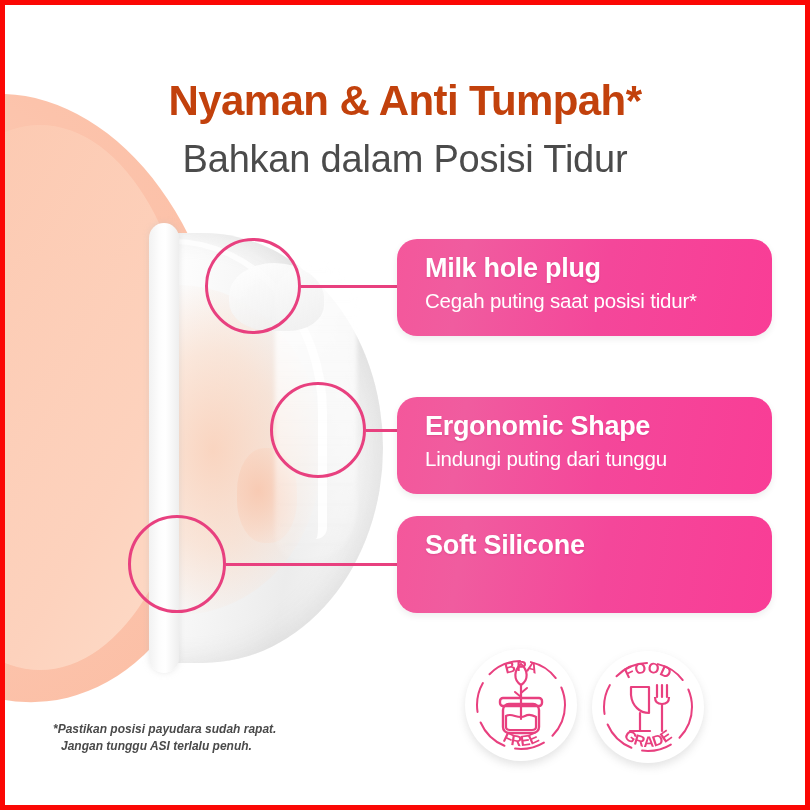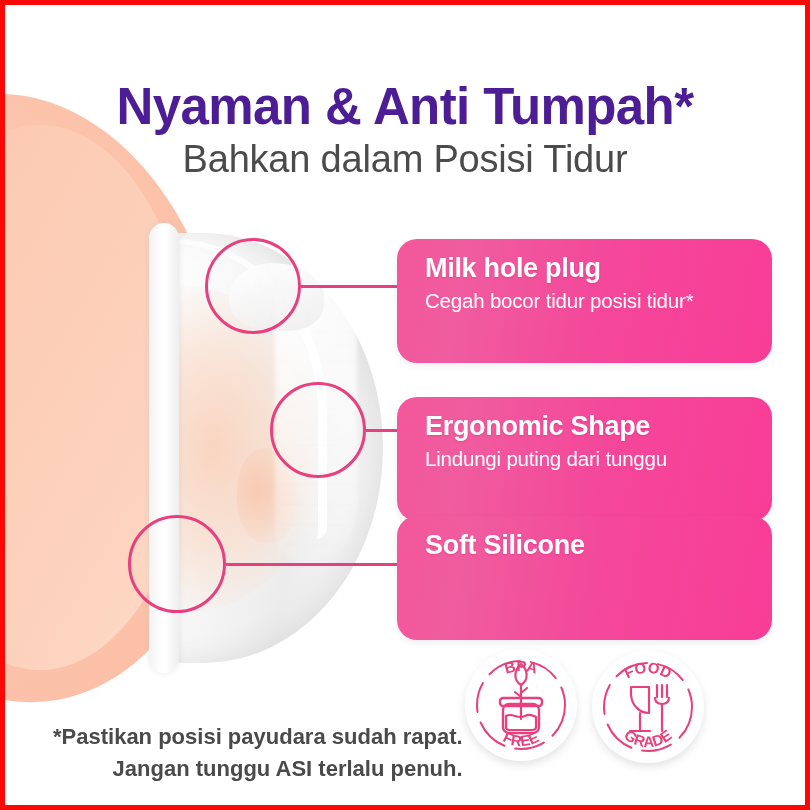--- a/index.html
+++ b/index.html
@@ -39,24 +39,24 @@
     border-radius: 50%;
     background: linear-gradient(120deg, #fcc7ae 0%, #fdd2bd 70%, #fddcc9 100%);
     filter: blur(0.5px);
   }
 
   
   .headline {
     position: absolute;
     left: 0; right: 0; top: 72px;
     text-align: center;
-    font-size: 51px;
+    font-size: 42px;
     font-weight: bold;
     letter-spacing: -0.6px;
-    color: #4c1d95;
+    color: #c2410c;
   }
   .subhead {
     position: absolute;
     left: 0; right: 0; top: 133px;
     text-align: center;
     font-size: 38px;
     font-weight: normal;
     color: #4b4b4b;
     letter-spacing: -0.2px;
   }
@@ -136,21 +136,21 @@
   }
   .l1 { left: 296px; top: 280px; width: 100px; }
   .l2 { left: 361px; top: 424px; width: 35px; }
   .l3 { left: 221px; top: 558px; width: 175px; }
 
   
   .card {
     position: absolute;
     left: 392px;
     width: 375px;
-    height: 124px;
+    height: 97px;
     border-radius: 20px;
     background: linear-gradient(100deg, #f4579b 0%, #f05c9f 18%, #f4479a 55%, #f93d96 100%);
     box-shadow: 0 3px 7px rgba(0,0,0,.07);
     padding: 14px 0 0 28px;
     color: #ffffff;
   }
   .card1 { top: 234px; }
   .card2 { top: 376px; margin-top: 16px; }
   .card3 { top: 511px; }
 
@@ -165,25 +165,25 @@
     font-size: 20.5px;
     font-weight: normal;
     letter-spacing: -0.2px;
     margin-top: 4px;
   }
 
   
   .footnote {
     position: absolute;
     left: 48px; top: 716px;
-    font-size: 22px;
+    font-size: 12px;
+    font-style: italic;
     font-weight: bold;
     color: #4a4a4a;
     line-height: 1.45;
-    text-align: right;
   }
   .footnote .l2txt { padding-left: 8px; display: block; }
 
   
   .badge {
     position: absolute;
     width: 112px; height: 112px;
     border-radius: 50%;
     background: #ffffff;
     box-shadow: 0 4px 9px rgba(120,120,120,.20);
@@ -216,21 +216,21 @@
 
     <div class="anno-circle c1"></div>
     <div class="anno-circle c2"></div>
     <div class="anno-circle c3"></div>
     <div class="connector l1"></div>
     <div class="connector l2"></div>
     <div class="connector l3"></div>
 
     <div class="card card1">
       <div class="card-title">Milk hole plug</div>
-      <div class="card-sub">Cegah bocor tidur posisi tidur*</div>
+      <div class="card-sub">Cegah puting saat posisi tidur*</div>
     </div>
 
     <div class="card card2">
       <div class="card-title">Ergonomic Shape</div>
       <div class="card-sub">Lindungi puting dari tunggu</div>
     </div>
 
     <div class="card card3">
       <div class="card-title">Soft Silicone</div>
     </div>

